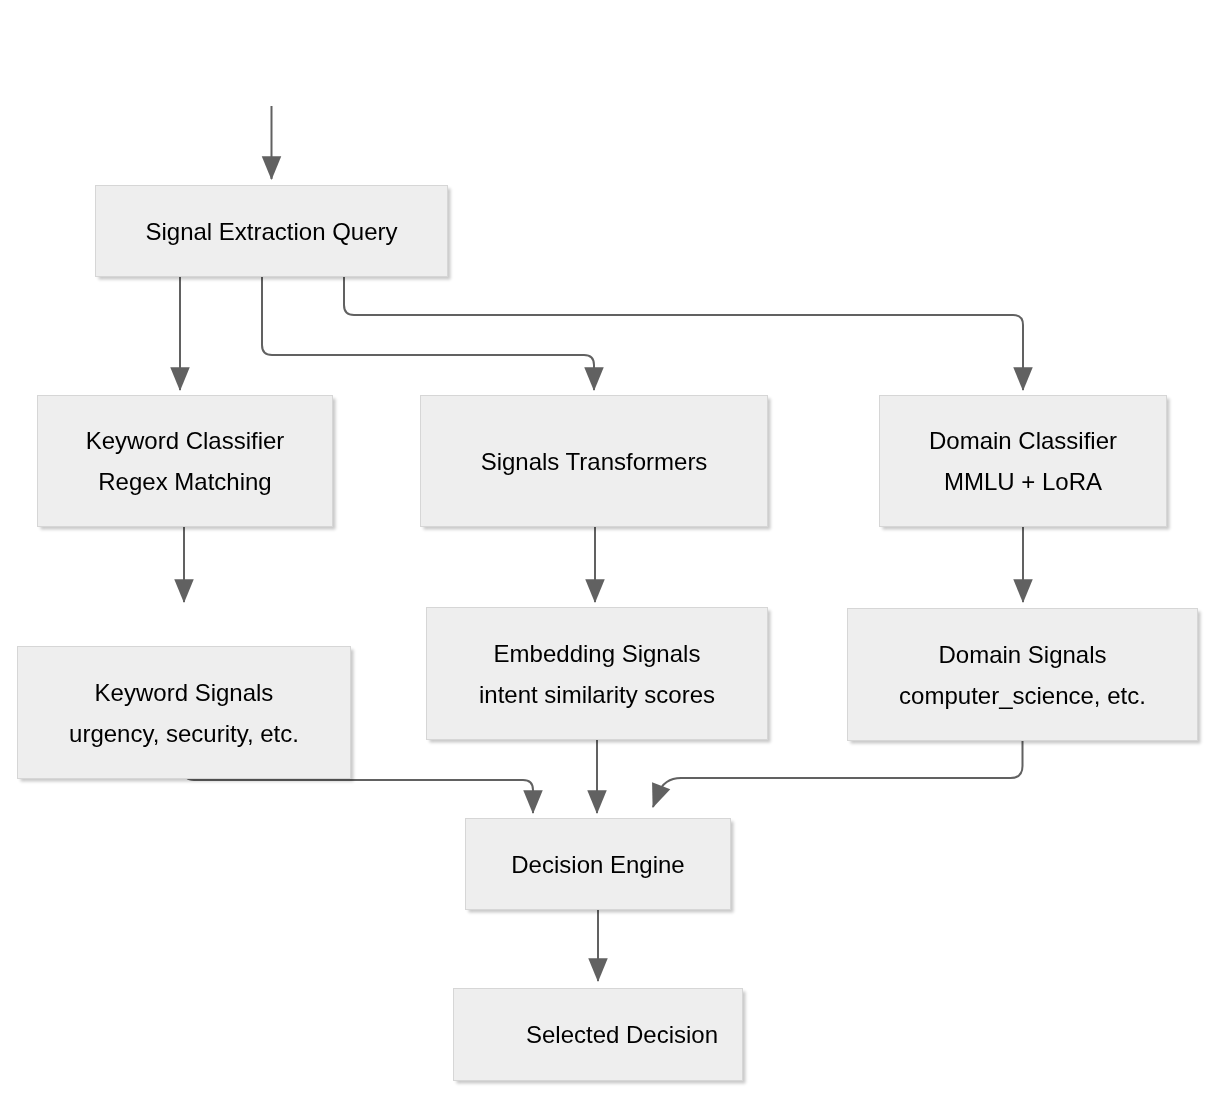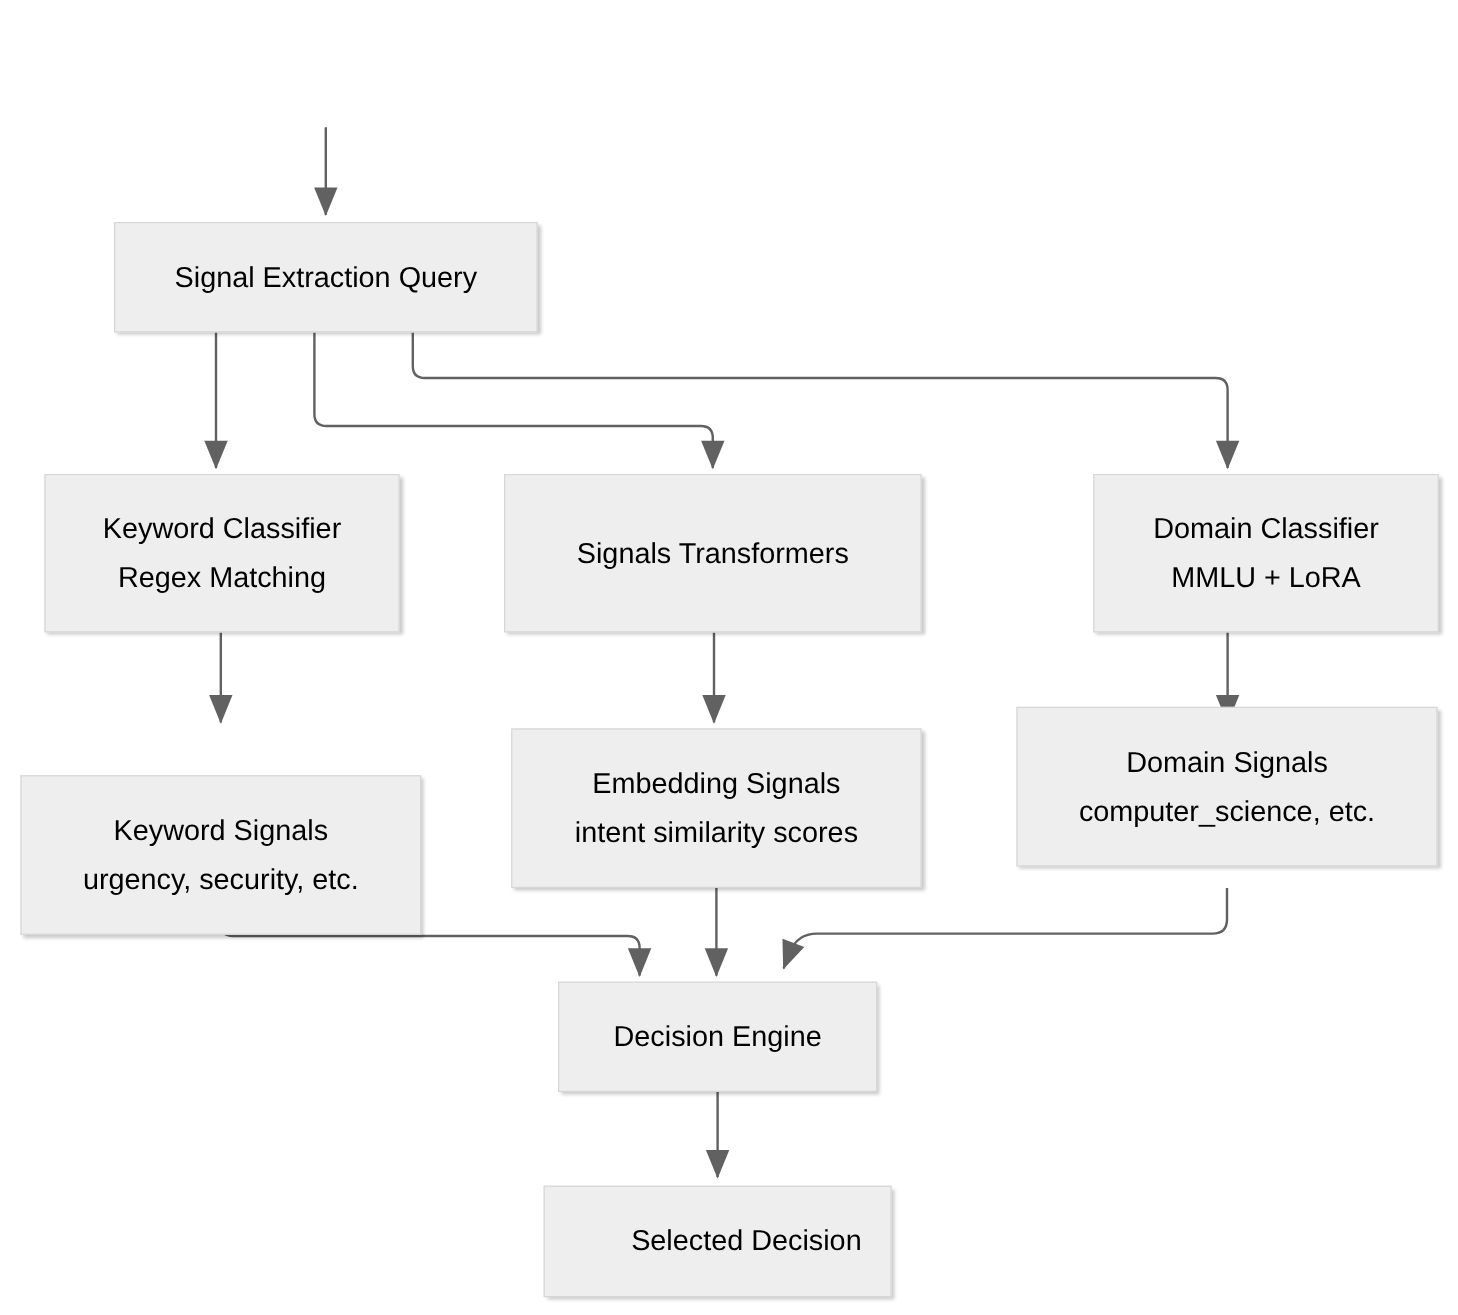--- a/index.html
+++ b/index.html
@@ -88,36 +88,36 @@
 
   <div class="node" style="left:37px; top:395px; width:296px; height:132px;">
     <span>Keyword Classifier</span>
     <span>Regex Matching</span>
   </div>
 
   <div class="node" style="left:420px; top:395px; width:348px; height:132px;">
     <span>Signals Transformers</span>
   </div>
 
-  <div class="node" style="left:911px; top:395px; width:288px; height:132px;">
+  <div class="node" style="left:879px; top:395px; width:288px; height:132px;">
     <span>Domain Classifier</span>
     <span>MMLU + LoRA</span>
   </div>
 
   <div class="node" style="left:17px; top:607px; width:334px; height:133px;margin-top:39px;">
     <span>Keyword Signals</span>
     <span>urgency, security, etc.</span>
   </div>
 
   <div class="node" style="left:426px; top:607px; width:342px; height:133px;">
     <span>Embedding Signals</span>
     <span>intent similarity scores</span>
   </div>
 
-  <div class="node" style="left:847px; top:589px; width:351px; height:133px;">
+  <div class="node" style="left:847px; top:608px; width:351px; height:133px;">
     <span>Domain Signals</span>
     <span>computer_science, etc.</span>
   </div>
 
   <div class="node" style="left:465px; top:818px; width:266px; height:92px;">
     <span>Decision Engine</span>
   </div>
 
   <div class="node" style="left:453px; top:988px; width:290px; height:93px;padding-left:48px;">
     <span>Selected Decision</span>

